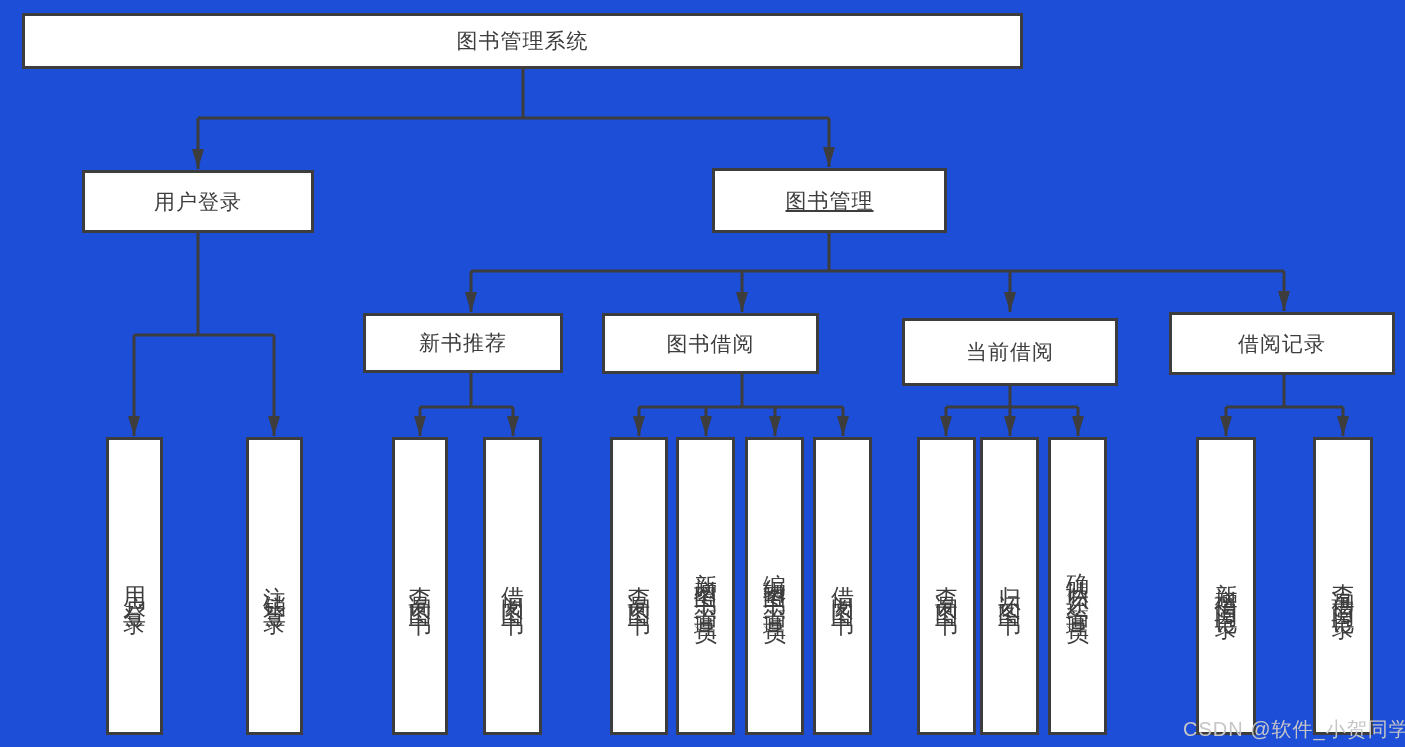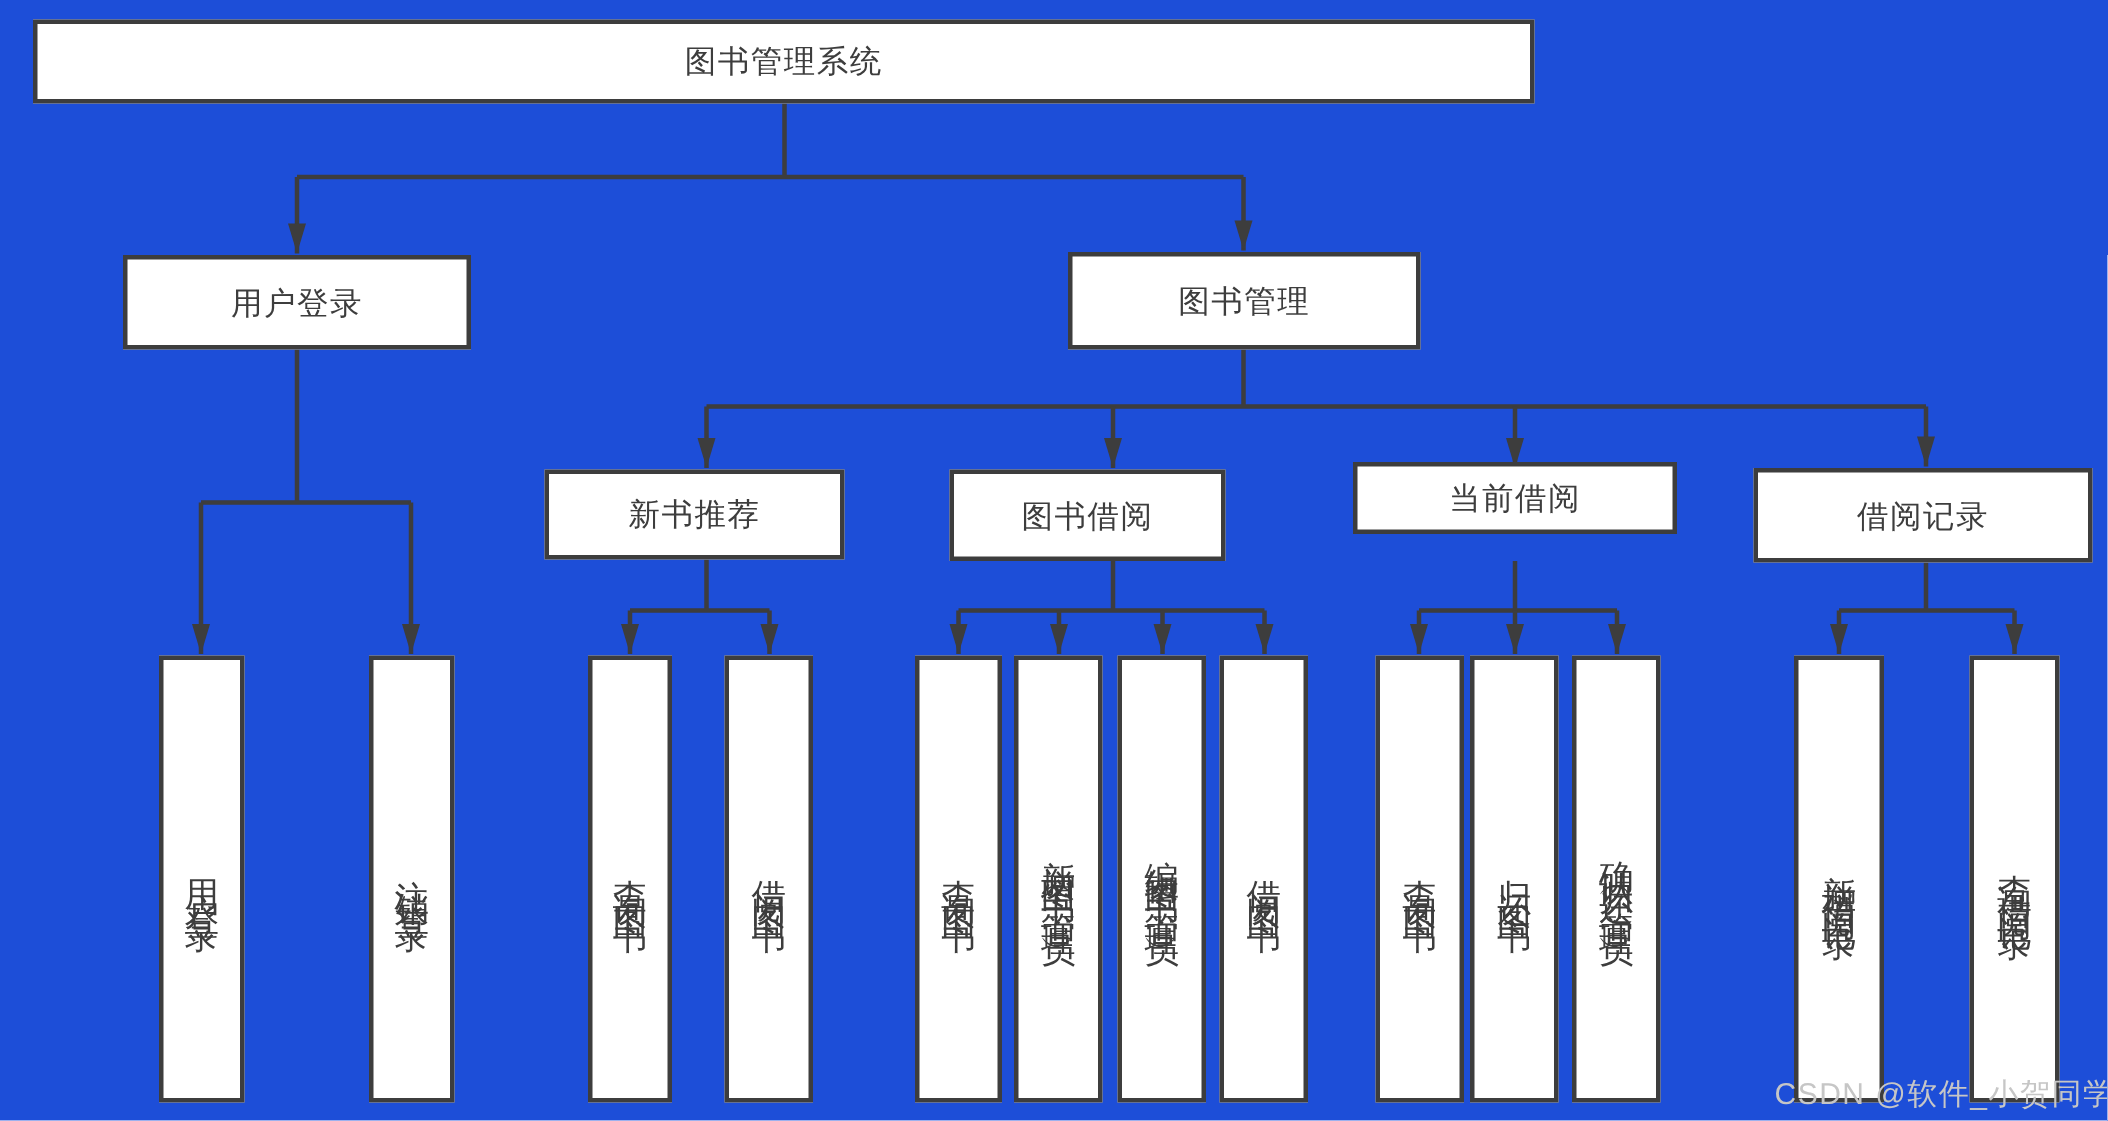--- a/index.html
+++ b/index.html
@@ -106,25 +106,25 @@
         <path d="M1284,375 V407 M1226,407 H1343"></path>
         <line x1="1226" y1="407" x2="1226" y2="436" marker-end="url(#arw)"></line>
         <line x1="1343" y1="407" x2="1343" y2="436" marker-end="url(#arw)"></line>
       </g>
     </g>
   </svg>
 
   <div class="node h" style="left:22px;top:13px;width:1001px;height:56px;">图书管理系统</div>
 
   <div class="node h" style="left:82px;top:170px;width:232px;height:63px;">用户登录</div>
-  <div class="node h" style="left:712px;top:168px;width:235px;height:65px;">图书管理</div>
+  <div class="node h" style="left:712px;top:168px;width:235px;height:65px;text-decoration:underline;">图书管理</div>
 
   <div class="node h" style="left:363px;top:313px;width:200px;height:60px;">新书推荐</div>
-  <div class="node h" style="left:633px;top:313px;width:184px;height:61px;">图书借阅</div>
-  <div class="node h" style="left:902px;top:308px;width:216px;height:48px;">当前借阅</div>
+  <div class="node h" style="left:602px;top:313px;width:217px;height:61px;">图书借阅</div>
+  <div class="node h" style="left:902px;top:318px;width:216px;height:68px;">当前借阅</div>
   <div class="node h" style="left:1169px;top:312px;width:226px;height:63px;">借阅记录</div>
 
   <div class="node v" style="left:106px;top:437px;width:57px;height:298px;">
     <span class="vtext">用户登录</span>
   </div>
   <div class="node v" style="left:246px;top:437px;width:57px;height:298px;">
     <span class="vtext">注销登录</span>
   </div>
 
   <div class="node v" style="left:392px;top:437px;width:56px;height:298px;">

